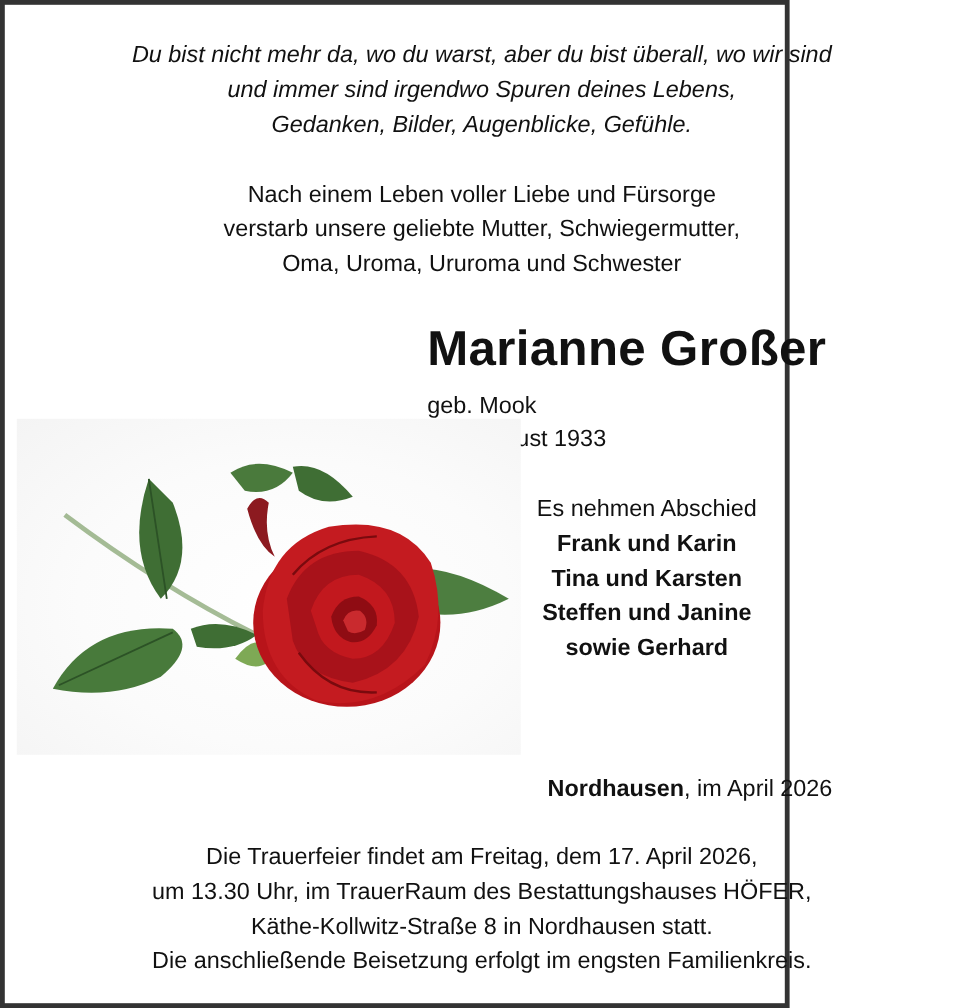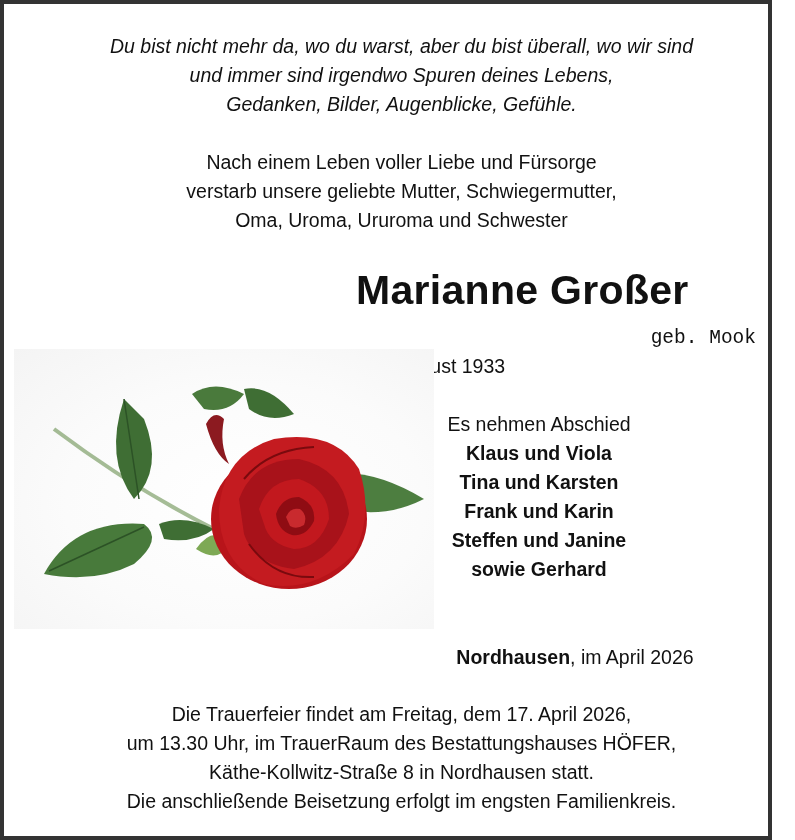--- a/index.html
+++ b/index.html
@@ -1,37 +1,37 @@
 <!DOCTYPE html>
 <html><head>
   <meta charset="utf-8">
   <style>
     html, body { margin: 0; padding: 0; background: #ffffff; }
     body { width: 795px; height: 840px; position: relative; overflow: hidden; }
     .frame {
-      position: absolute; left: 0; top: 0; width: 772px; height: 840px;
+      position: absolute; left: 0; top: 0; width: 658px; height: 840px;
       box-sizing: border-box; border: 4px solid #333333; background: #ffffff;
     }
     .poem {
       position: absolute; left: 0; width: 795px; top: 28px; text-align: center;
       font-family: "Liberation Sans", sans-serif; font-style: italic; font-size: 19.5px;
       line-height: 29px; color: #111;
     }
     .intro {
       position: absolute; left: 0; width: 795px; top: 144px; text-align: center;
       font-family: "Liberation Sans", sans-serif; font-size: 19.5px; line-height: 29px; color: #111;
     }
     .name {
       position: absolute; left: 352px; width: 400px; top: 262px; 
       font-family: "Liberation Sans", sans-serif; font-weight: bold; font-size: 41px;
       letter-spacing: 0.3px; line-height: 48px; color: #111;
     }
     .birthname {
-      position: absolute; left: 352px; width: 400px; top: 322px; text-align: right;
-      font-family: Liberation Mono, monospace; font-size: 19.5px; line-height: 24px; color: #111;
+      position: absolute; left: 352px; width: 400px; top: 322px; text-align: left;
+      font-family: Liberation Sans, sans-serif; font-size: 19.5px; line-height: 24px; color: #111;
     }
     .dates {
       position: absolute; left: 358px; width: 392px; top: 350px;
       font-family: "Liberation Sans", sans-serif; font-size: 19.5px; line-height: 24px; color: #111;
       display: flex; justify-content: space-between;
     }
     .mourners {
       position: absolute; left: 384px; width: 302px; top: 406px; text-align: center;
       font-family: "Liberation Sans", sans-serif; font-size: 19.5px; line-height: 29px; color: #111;
     }
@@ -98,23 +98,22 @@
       <path d="M245 160 Q255 130 285 130 Q315 140 315 170 Q305 200 280 200 Q255 195 250 175 Z" fill="#c2181e"></path>
       <path d="M262 165 Q268 148 285 148 Q302 155 300 172 Q292 188 278 186 Q264 182 262 165 Z" fill="#8f0c13"></path>
       <path d="M272 168 Q276 158 286 160 Q294 166 290 176 Q282 181 276 177 Z" fill="#c92a2e"></path>
       <path d="M235 195 Q260 230 300 228" stroke="#7a0a0e" stroke-width="2" fill="none"></path>
       <path d="M230 130 Q255 100 300 98" stroke="#7a0a0e" stroke-width="2" fill="none"></path>
     </svg>
   </div>
 
   <div class="mourners">
     <span class="line">Es nehmen Abschied</span>
-    <span class="line b">Klaus und Viola</span>
+    <span class="line b">Frank und Karin</span>
     <span class="line b">Tina und Karsten</span>
-    <span class="line b">Frank und Karin</span>
     <span class="line b">Steffen und Janine</span>
     <span class="line b">sowie Gerhard</span>
   </div>
 
   <div class="place">
     <span class="b">Nordhausen</span><span>, im April 2026</span>
   </div>
 
   <div class="service">
     <span class="line">Die Trauerfeier findet am Freitag, dem 17. April 2026,</span>

